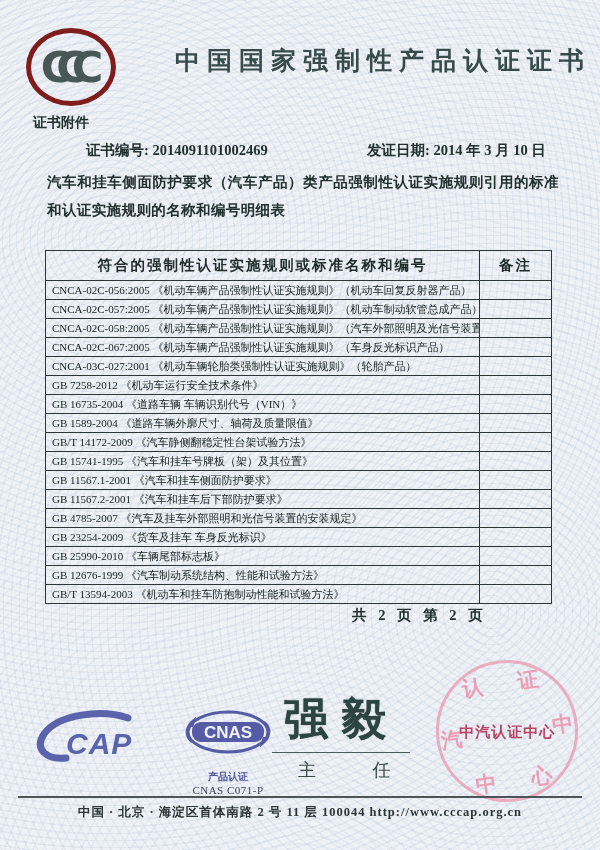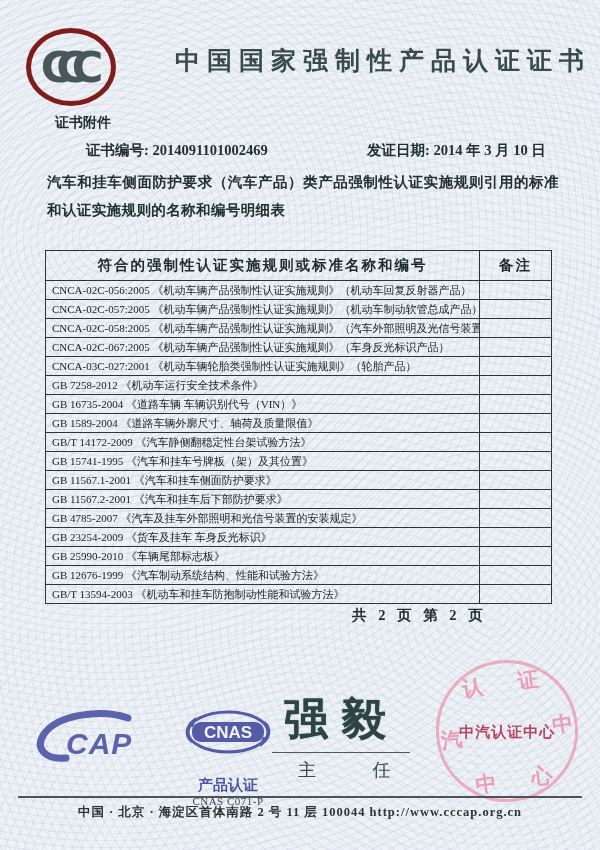--- a/index.html
+++ b/index.html
@@ -27,21 +27,21 @@
     font-weight:bold; font-size:43px; color:#495758;
     letter-spacing:-16px; padding-right:14px; line-height:1;
   }
 
   .doc-title {
     left:138px; top:44px; width:420px;
     font-size:25px; font-weight:bold; letter-spacing:7px;
     color:#394a4d; text-align:center; white-space:nowrap;margin-left:35px;
   }
 
-  .attachment { left:33px; top:114px; font-size:14px; font-weight:bold;margin-left:22px; }
+  .attachment { left:33px; top:114px; font-size:14px; font-weight:bold; }
 
   .cert-line { top:141px; left:0; width:600px; font-size:14.5px; font-weight:bold; }
   .cert-no   { position:absolute; left:86px;  top:0; }
   .cert-date { position:absolute; left:367px; top:0; }
 
   .intro {
     left:47px; top:168px; width:512px;
     font-size:14.5px; font-weight:bold; line-height:28px;
     text-align:justify; letter-spacing:0.4px;
   }
@@ -65,21 +65,21 @@
   .col-remark { width:72px; }
 
   .pagination {
     top:606px; left:352px; width:200px;
     font-size:14.5px; font-weight:bold; letter-spacing:4px; white-space:nowrap;
   }
 
   
   .ccap-logo { left:32px; top:708px; }
   .cnas-logo { left:178px; top:706px; text-align:center; width:100px; }
-  .cnas-sub1 { font-size:15px;  font-weight:bold; color:#50549e; margin-top:14px; }
+  .cnas-sub1 { font-size:10px;  font-weight:bold; color:#50549e; margin-top:8px; }
   .cnas-sub2 { font-size:11px; color:#3d4350; letter-spacing:0.5px; }
 
   
   .sig-name {
     left:272px; top:690px; width:140px; text-align:center;
     font-size:44px; font-weight:bold; color:#2c4443;
     letter-spacing:14px; white-space:nowrap;
     text-shadow:0 0 1px #2c4443;
   }
   .sig-line { left:272px; top:752px; width:138px; border-top:1.6px solid #4b5a5a; }

